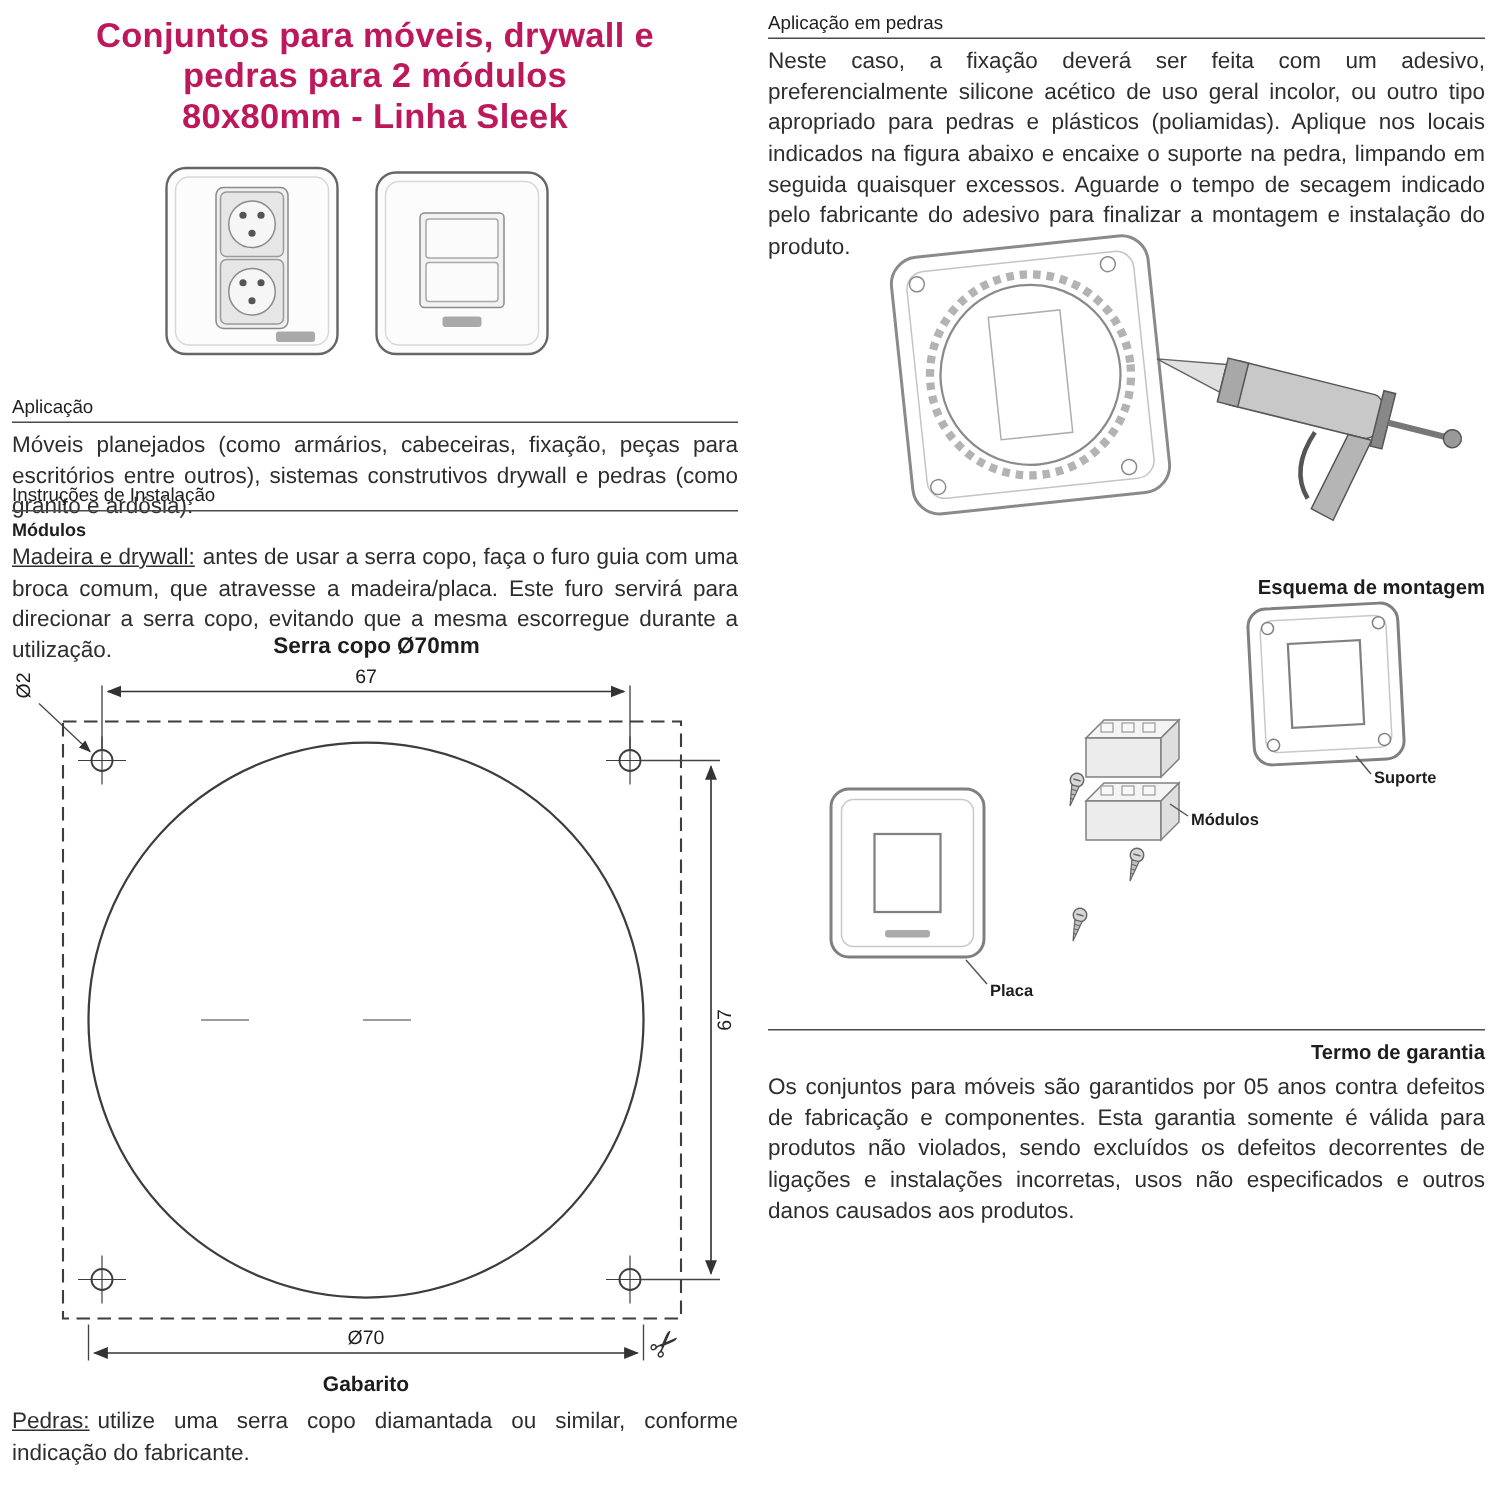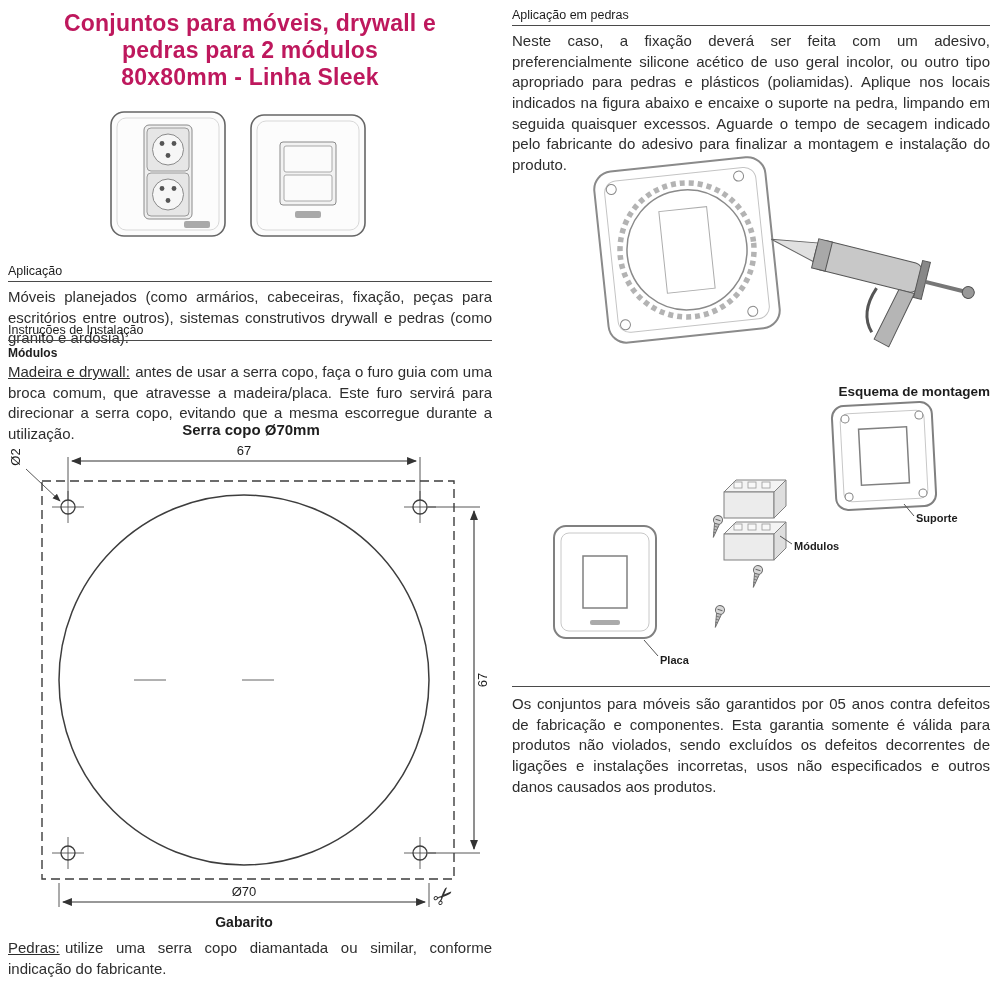--- a/index.html
+++ b/index.html
@@ -236,16 +236,17 @@
       <rect x="7" y="7" width="88" height="98" rx="8" fill="none" stroke="#c8c8c8" stroke-width="1"></rect>
       <rect x="29" y="30" width="44" height="52" fill="#fff" stroke="#808080" stroke-width="1.5"></rect>
       <rect x="36" y="94" width="30" height="5" rx="2" fill="#aaa"></rect>
     </g>
     <line x1="146" y1="258" x2="132" y2="242" stroke="#555" stroke-width="1"></line>
     <text class="fig-label" x="148" y="266">Placa</text>
   </svg>
 
   <div class="abs" style="top:686px;left:512px;width:478px">
     <div class="top-rule"></div>
+    <div class="big-head" style="margin-bottom:6px">Termo de garantia</div>
     <div class="body-text">Os conjuntos para móveis são garantidos por 05 anos contra defeitos de fabricação e componentes. Esta garantia somente é válida para produtos não violados, sendo excluídos os defeitos decorrentes de ligações e instalações incorretas, usos não especificados e outros danos causados aos produtos.</div>
   </div>
 
 </div>
 
 </body></html>

